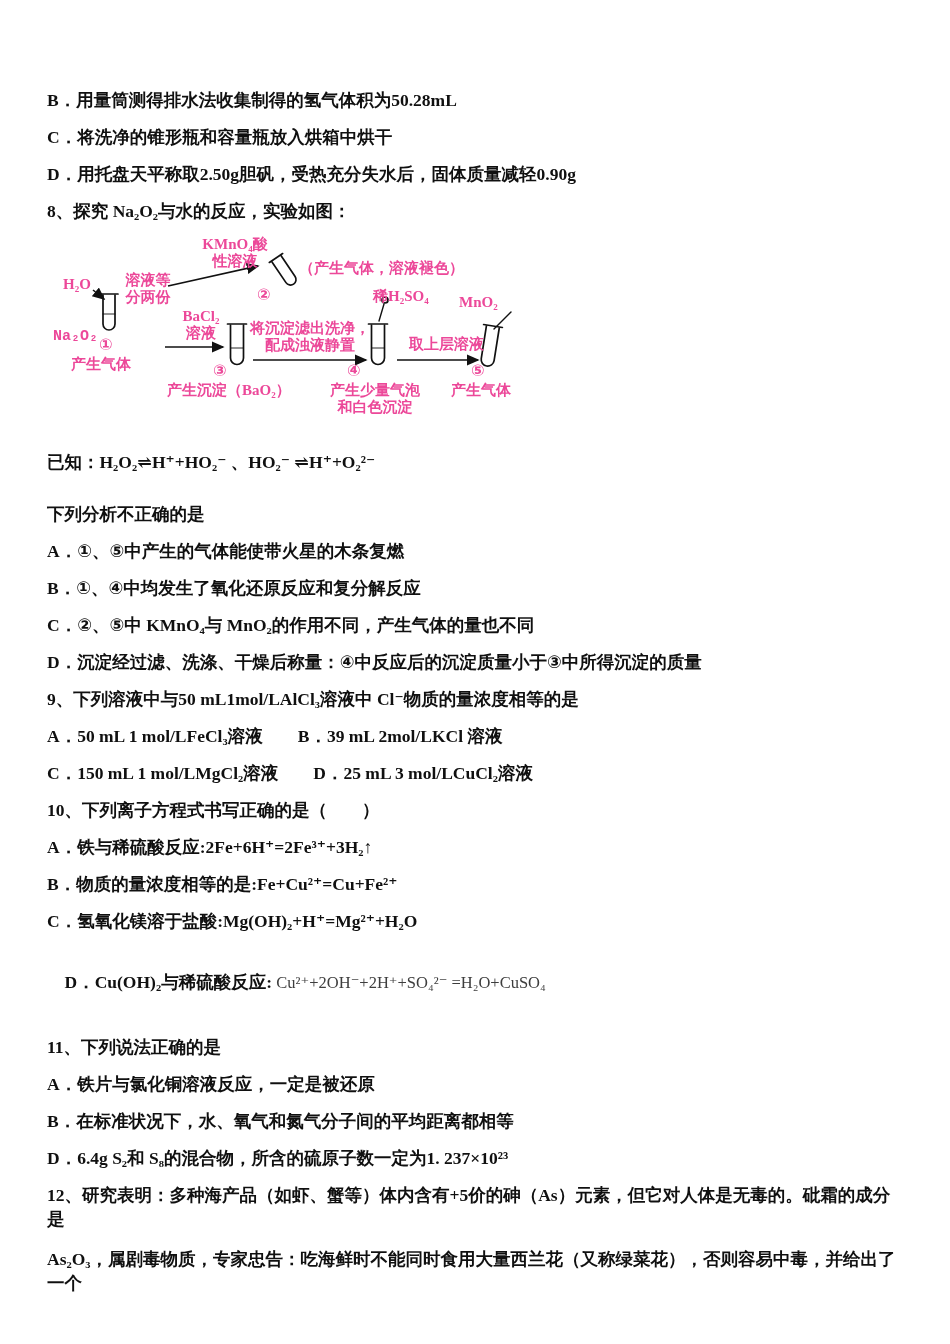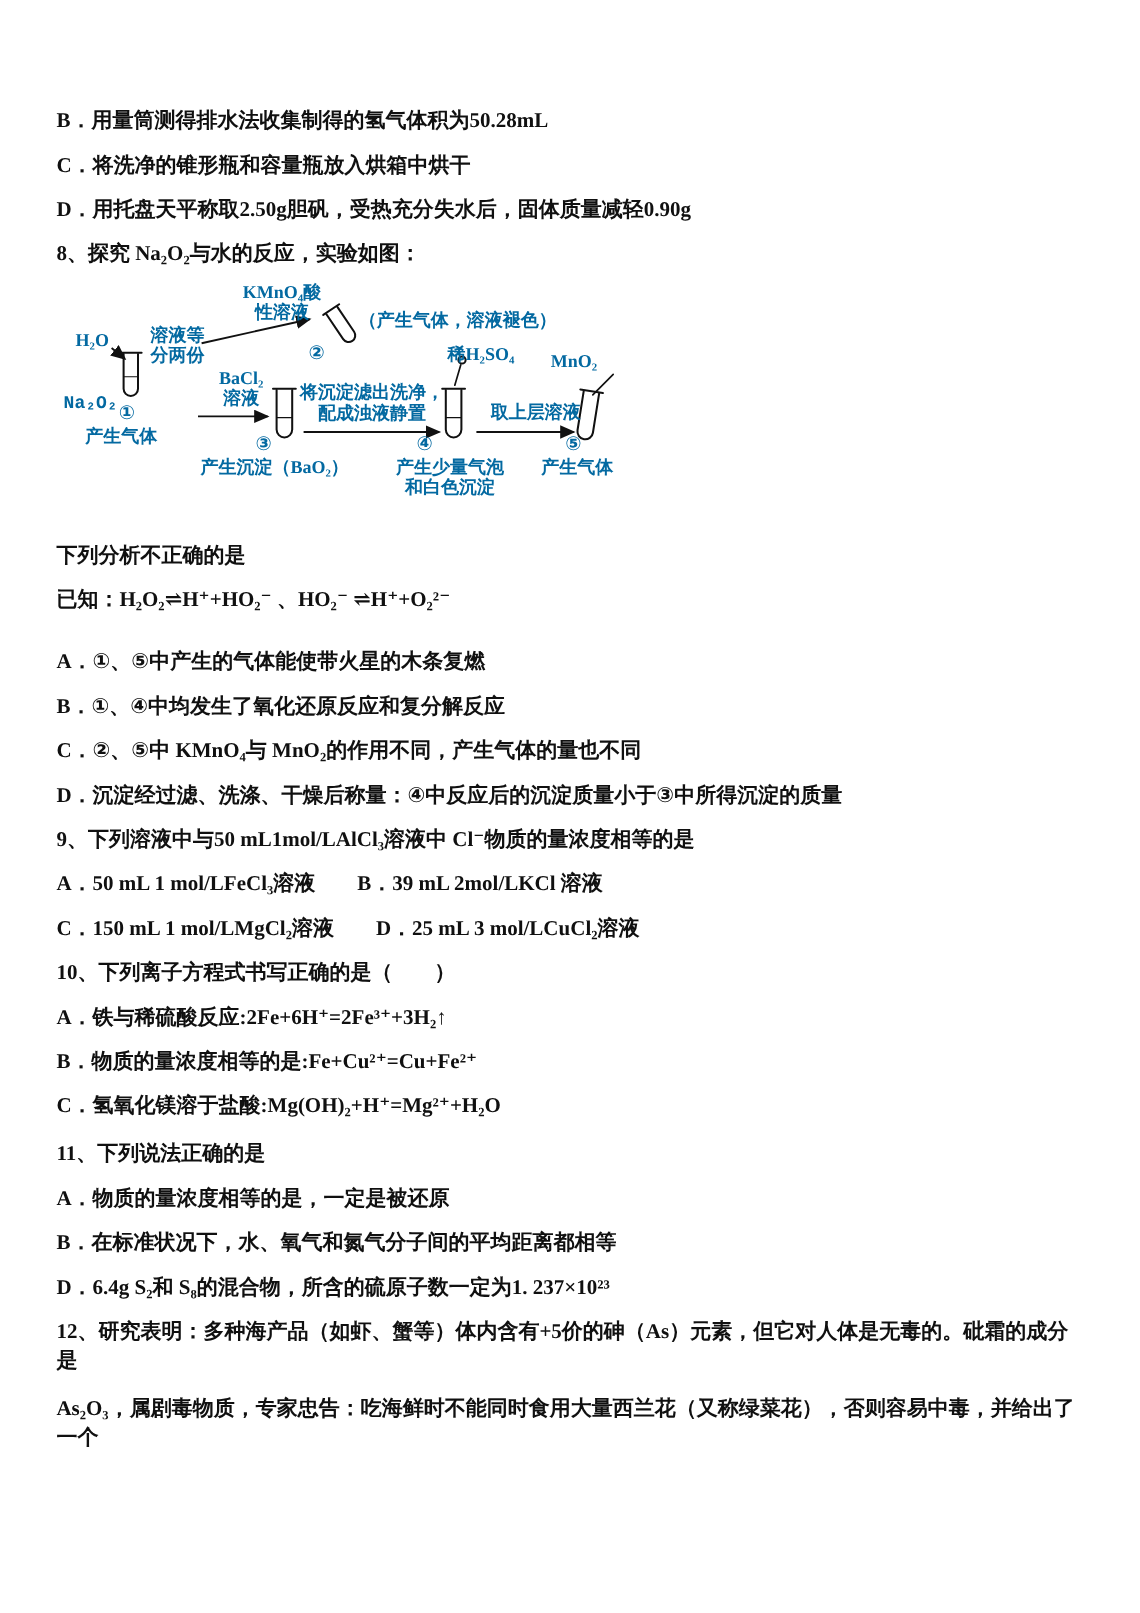--- a/index.html
+++ b/index.html
@@ -20,21 +20,21 @@
   .formula { font-weight:400; color:#3d3d3d; font-size:16.5px; }
 
   
   .diagram {
     position:relative; width:545px; height:200px;
     margin:8px 0 14px 0;
   }
   .dsvg { position:absolute; left:0; top:0; width:545px; height:200px; }
   .dlabel {
     position:absolute; font-size:15px; line-height:17px; font-weight:700;
-    color:#0369a1; white-space:pre-line;
+    color:#ec4899; white-space:pre-line;
     font-family:"Liberation Serif","DejaVu Serif","DejaVu Sans",serif;
   }
   .center { text-align:center; }
   .stepnum { font-size:16px; }
 </style>
 </head>
 <body>
 
 <div class="page">
 
@@ -116,37 +116,40 @@
     <span class="dlabel stepnum" style="left:300px;top:126px;">④</span>
     <span class="dlabel" style="left:326px;top:52px;">稀H₂SO₄</span>
     <span class="dlabel center" style="left:276px;top:146px;width:104px;">产生少量气泡
 和白色沉淀</span>
     <span class="dlabel" style="left:362px;top:100px;">取上层溶液</span>
     <span class="dlabel stepnum" style="left:424px;top:126px;">⑤</span>
     <span class="dlabel" style="left:412px;top:58px;">MnO₂</span>
     <span class="dlabel" style="left:404px;top:146px;">产生气体</span>
   </div>
 
+  <p class="line known">已知：H₂O₂⇌H⁺+HO₂⁻ 、HO₂⁻ ⇌H⁺+O₂²⁻</p>
   <p class="line">下列分析不正确的是</p>
-  <p class="line known">已知：H₂O₂⇌H⁺+HO₂⁻ 、HO₂⁻ ⇌H⁺+O₂²⁻</p>
   <p class="line">A．①、⑤中产生的气体能使带火星的木条复燃</p>
   <p class="line">B．①、④中均发生了氧化还原反应和复分解反应</p>
   <p class="line">C．②、⑤中 KMnO₄与 MnO₂的作用不同，产生气体的量也不同</p>
   <p class="line">D．沉淀经过滤、洗涤、干燥后称量：④中反应后的沉淀质量小于③中所得沉淀的质量</p>
 
   <p class="line">9、下列溶液中与50 mL1mol/LAlCl₃溶液中 Cl⁻物质的量浓度相等的是</p>
   <p class="line">A．50 mL 1 mol/LFeCl₃溶液　　B．39 mL 2mol/LKCl 溶液</p>
   <p class="line">C．150 mL 1 mol/LMgCl₂溶液　　D．25 mL 3 mol/LCuCl₂溶液</p>
 
   <p class="line">10、下列离子方程式书写正确的是（　　）</p>
   <p class="line">A．铁与稀硫酸反应:2Fe+6H⁺=2Fe³⁺+3H₂↑</p>
   <p class="line">B．物质的量浓度相等的是:Fe+Cu²⁺=Cu+Fe²⁺</p>
   <p class="line">C．氢氧化镁溶于盐酸:Mg(OH)₂+H⁺=Mg²⁺+H₂O</p>
+  <p class="line">
+    <span>D．Cu(OH)₂与稀硫酸反应: </span><span class="formula">Cu²⁺+2OH⁻+2H⁺+SO₄²⁻ =H₂O+CuSO₄</span>
+  </p>
 
   <p class="line gap-top">11、下列说法正确的是</p>
-  <p class="line">A．物质的量浓度相等的是，一定是被还原</p>
+  <p class="line">A．铁片与氯化铜溶液反应，一定是被还原</p>
   <p class="line">B．在标准状况下，水、氧气和氮气分子间的平均距离都相等</p>
   <p class="line">D．6.4g S₂和 S₈的混合物，所含的硫原子数一定为1. 237×10²³</p>
 
   <p class="line para">12、研究表明：多种海产品（如虾、蟹等）体内含有+5价的砷（As）元素，但它对人体是无毒的。砒霜的成分是</p>
   <p class="line para">As₂O₃，属剧毒物质，专家忠告：吃海鲜时不能同时食用大量西兰花（又称绿菜花），否则容易中毒，并给出了一个</p>
 
 </div>
 
 </body></html>

